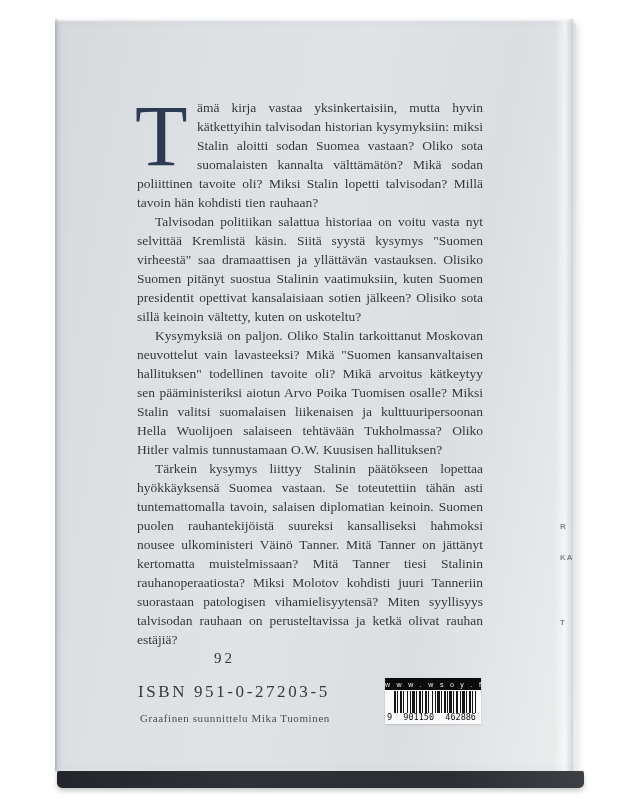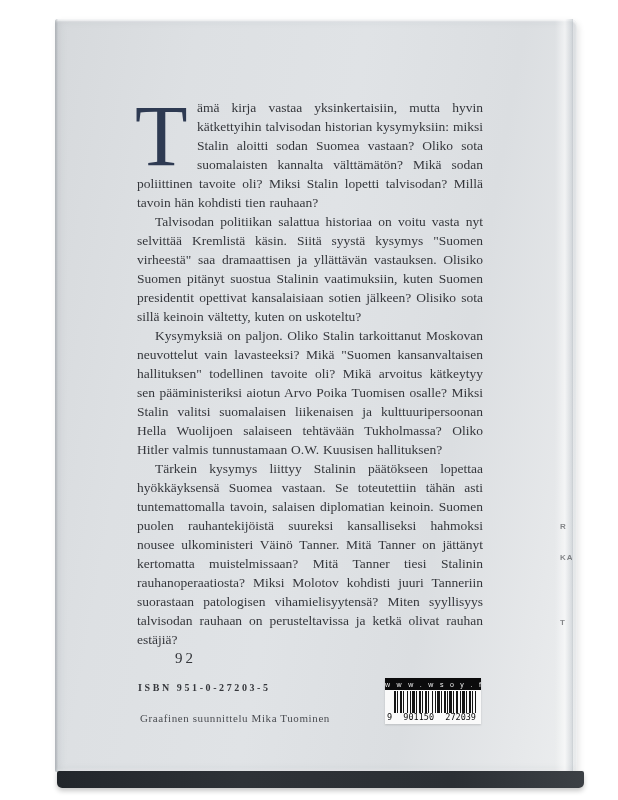--- a/index.html
+++ b/index.html
@@ -48,25 +48,25 @@
     float:left;
     width:54px;height:74px;
     font-size:86px;line-height:72px;
     color:#2e3a52;
     margin:2px 8px 0 -2px;
     text-align:left;
   }
   
   .print-number{
     position:absolute;left:120px;top:631px;width:60px;
-    text-align:left;font-size:15px;letter-spacing:3px;color:#33353a;
+    text-align:right;font-size:15px;letter-spacing:3px;color:#33353a;
   }
   .isbn{
     position:absolute;left:83px;top:663px;
-    font-size:10px;letter-spacing:2.6px;color:#36383d;white-space:nowrap;font-weight:bold;
+    font-size:17px;letter-spacing:2.6px;color:#36383d;white-space:nowrap;
   }
   .credit{
     position:absolute;left:85px;top:693px;
     font-size:11px;letter-spacing:.6px;color:#4a4c51;white-space:nowrap;
   }
   
   .barcode{
     position:absolute;left:330px;top:659px;width:96px;
     box-shadow:0 1px 2px rgba(0,0,0,.15);
   }
@@ -123,21 +123,21 @@
 
   <div class="credit">Graafinen suunnittelu Mika Tuominen</div>
 
   <div class="barcode">
     <div class="bc-head">w w w . w s o y . f i</div>
     <div class="bc-body">
       <div class="bc-bars"></div>
       <div class="bc-digits">
         <span>9</span>
         <span>901150</span>
-        <span>272039</span>
+        <span>462886</span>
       </div>
     </div>
   </div>
 
   <span class="edge-frag frag-0">R</span>
   <span class="edge-frag frag-1">KA</span>
   <span class="edge-frag frag-2">T</span>
 
 </div>
 

